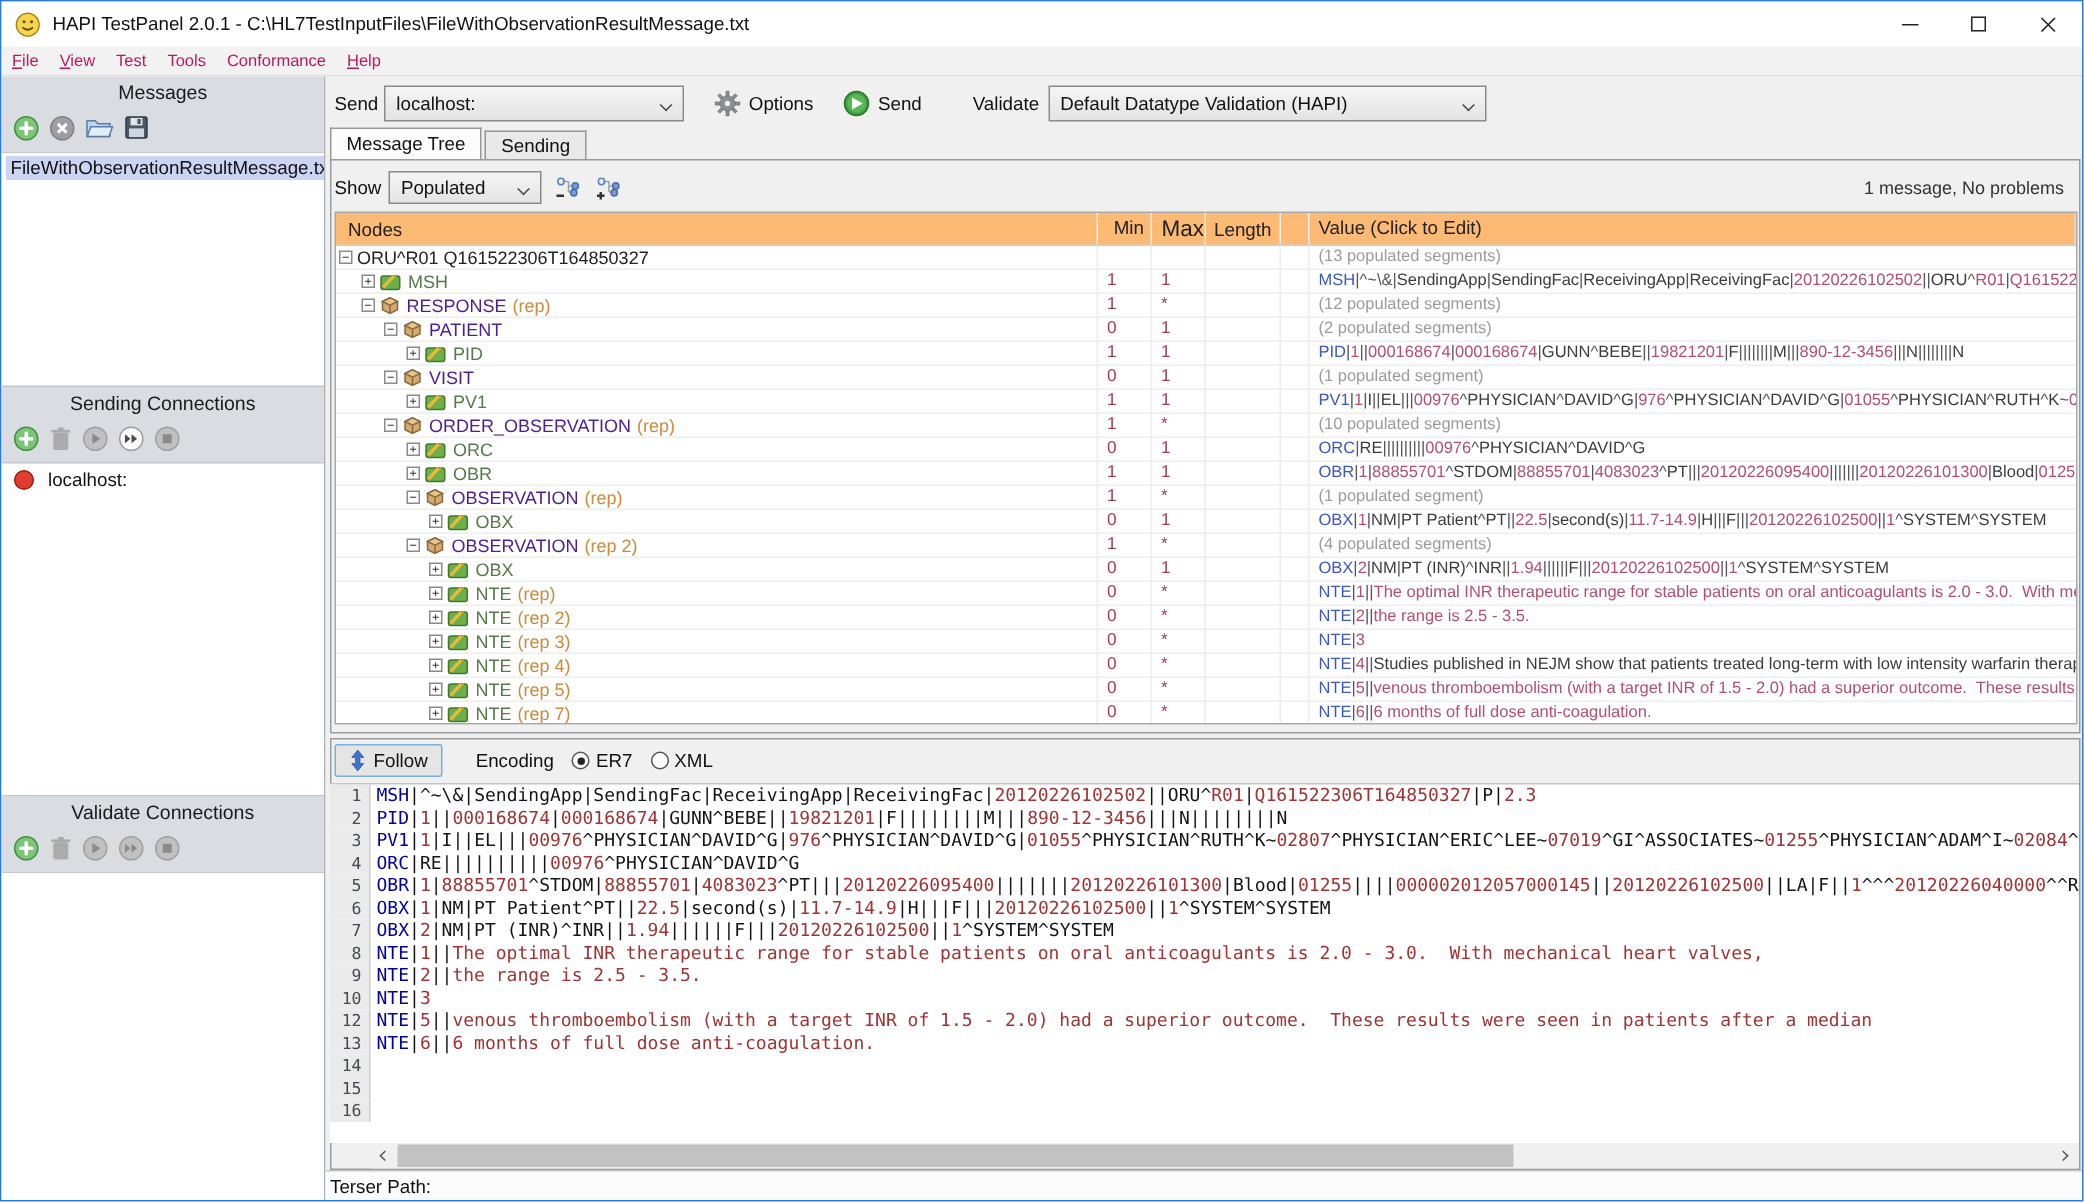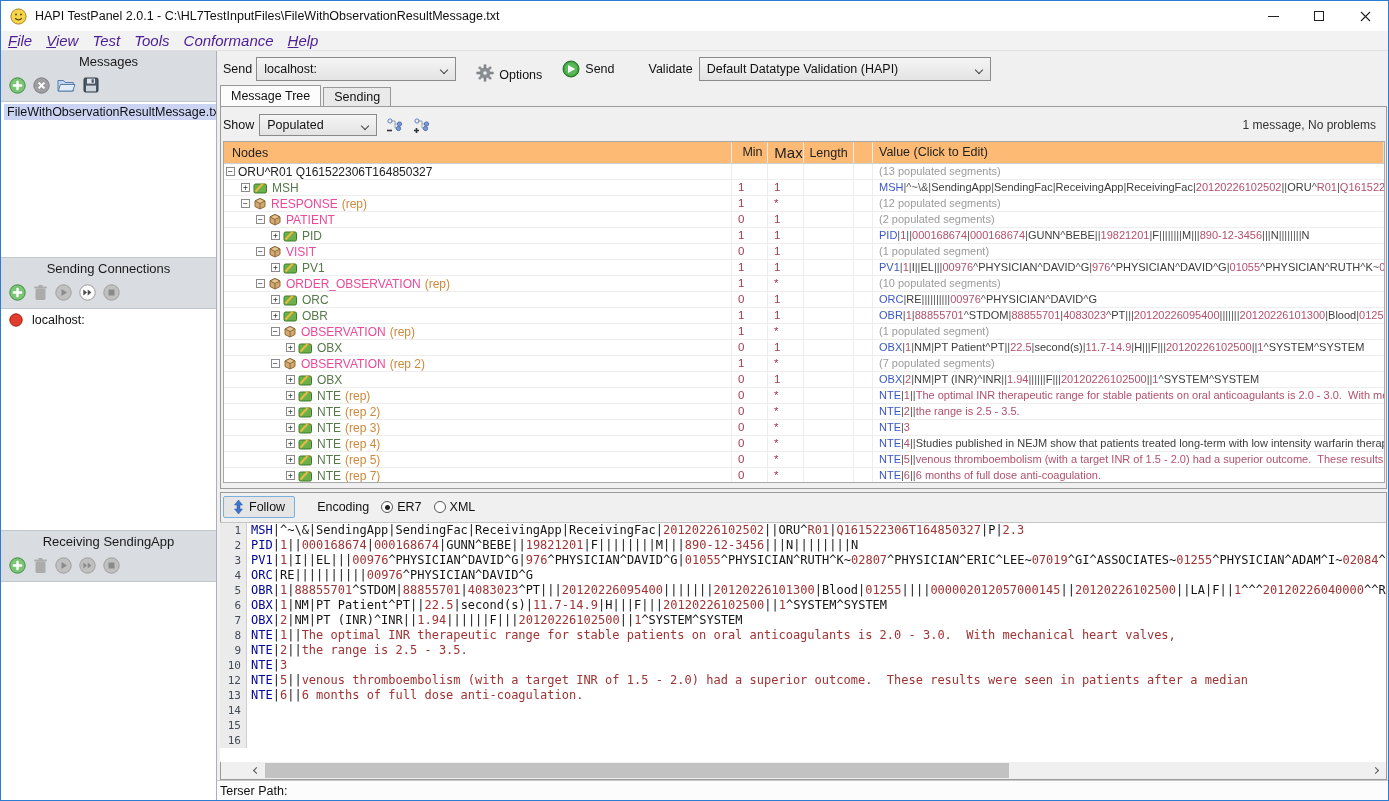--- a/index.html
+++ b/index.html
@@ -15,21 +15,21 @@
   .titlebar { left:0; top:0; width:100%; height:30px; background:#fff; display:flex; align-items:center; }
   .app-icon { margin:0 8px 0 9px; }
   .title-text { font-size:12.5px; color:#111; }
   .win-controls { margin-left:auto; display:flex; height:100%; }
   .winbtn { width:46px; height:100%; display:flex; align-items:center; justify-content:center; }
   .glyph-min { width:11px; height:1px; background:#222; display:block; }
   .glyph-max { width:10px; height:10px; border:1px solid #222; display:block; }
 
   
   .menubar { left:0; top:30px; width:100%; height:20px; background:#f2f2f2; display:flex; align-items:center; border-bottom:1px solid #e0e0e0; }
-  .menu-item { padding:0 7px; font-size:15px; color:#4c1d95;font-style:italic; }
+  .menu-item { padding:0 7px; font-size:11px; color:#be185d; }
   .menu-item u { text-decoration:underline; }
 
   
   .sidebar { left:0; top:50px; width:216px; height:751px; background:#d9dce1; border-right:1px solid #aab0ba; }
   .side-header { text-align:center; font-size:13px; color:#1a1a1a; padding-top:3px; height:18px; }
   .side-toolbar { display:flex; align-items:center; gap:7px; padding:6px 0 6px 8px; height:32px; }
   .side-list { background:#fff; border-top:1px solid #c2c6cd; border-bottom:1px solid #c2c6cd; overflow:hidden; }
   .m-list { height:157px; }
   .s-list { height:223px; }
   .r-list { height:223px; }
@@ -42,32 +42,32 @@
   .main { left:216px; top:50px; width:1173px; height:751px; background:#f0f0f0; }
 
   
   .send-row { left:216px; top:50px; width:1173px; height:35px; display:flex; align-items:center; font-size:12.5px; }
   .tool-label { margin-left:6px; }
   .combo { height:24px; background:linear-gradient(#f5f5f5,#e3e3e3); border:1px solid #8a8a8a; display:flex; align-items:center; padding:0 7px; font-size:12.5px; position:relative; }
   .combo .chev { position:absolute; right:8px; top:9px; width:6px; height:6px; border-right:1.4px solid #444; border-bottom:1.4px solid #444; transform:rotate(45deg); }
   .combo-send { width:200px; margin-left:4px; }
   .combo-validate { width:292px; margin-left:6px; }
   .tbtn { display:flex; align-items:center; gap:5px; padding:0 6px; height:26px; }
-  .gap-l { margin-left:14px;align-items:flex-end; } .gap-s { margin-left:8px; }
+  .gap-l { margin-left:14px; } .gap-s { margin-left:8px; }
   .validate-label { margin-left:28px; }
 
   
   .tab-bar { left:219px; top:84px; height:21px; display:flex; align-items:flex-end; }
   .tab { font-size:12.5px; padding:2px 10px 3px 10px; border:1px solid #989898; border-bottom:none; background:#e9e9e9; margin-right:2px; height:19px; }
   .tab.active { background:#fcfcfc; height:21px; padding-top:3px; }
 
   
   .tab-panel { left:219px; top:105px; width:1167px; height:383px; background:#f0f0f0; border:1px solid #9b9b9b; }
   .show-row { left:222px; top:111px; width:1161px; height:26px; display:flex; align-items:center; font-size:12.5px; }
-  .combo-show { width:118px; height:22px; margin-left:5px; }
+  .combo-show { width:102px; height:22px; margin-left:5px; }
   .combo-show .chev { top:8px; }
   .tree-tool { margin-left:9px; }
   .tree-status { position:absolute; right:8px; font-size:12px; color:#333; }
 
   
   .tree-table { left:222px; top:140px; width:1162px; height:342px; background:#fff; border:1px solid #a8a8a8; overflow:hidden; }
   .thead { display:flex; height:22px; background:#fdba74; border-bottom:1px solid #cfcfcf; font-size:12.5px; color:#222; }
   .hcell { border-right:1px solid #dedede; display:flex; align-items:center; }
   .trow { display:flex; height:16px; border-bottom:1px solid #ededed; }
   .cell { overflow:hidden; white-space:pre; }
@@ -75,21 +75,21 @@
   .c-min { flex:0 0 36px; border-right:1px solid #ededed; padding-left:6px; color:#a23c52; font-size:11.5px; line-height:15px; }
   .c-max { flex:0 0 36px; border-right:1px solid #ededed; padding-left:6px; color:#a23c52; font-size:11.5px; line-height:15px; }
   .c-len { flex:0 0 50px; border-right:1px solid #ededed; }
   .c-sp  { flex:0 0 19px; border-right:1px solid #ededed; }
   .c-val { flex:1 1 auto; padding-left:6px; font-size:11px; line-height:15px; }
   .h-nodes { padding-left:8px; } .h-min,.h-max { justify-content:center; } .h-len { justify-content:center; } .h-val { padding-left:6px; }
   .indent { display:inline-block; height:1px; flex:0 0 auto; }
   .exp { flex:0 0 auto; width:9px; height:9px; border:1px solid #8a8a8a; background:#fff; font:8px/8px "DejaVu Sans Mono",monospace; text-align:center; color:#333; margin-right:3px; }
   .node-icon { flex:0 0 auto; margin-right:4px; }
   .node-label { font-size:12px; line-height:16px; }
-  .node-label.seg { color:#567a49; } .node-label.grp { color:#ec4899; } .node-label.root { color:#222; }
+  .node-label.seg { color:#567a49; } .node-label.grp { color:#4c1d95; } .node-label.root { color:#222; }
   .node-rep { color:#cd8a3c; font-size:12px; margin-left:4px; }
   .tv-seg{color:#3a57c5;} .tv-num{color:#b2506e;} .tv-txt{color:#3c3c3c;} .tv-delim{color:#555;}
   .info { color:#9b9b9b; }
 
   
   .lower-panel { left:219px; top:491px; width:1167px; height:288px; background:#f0f0f0; border:1px solid #9b9b9b; }
   .follow-bar { left:222px; top:494px; width:1160px; height:24px; display:flex; align-items:center; font-size:12.5px; }
   .follow-btn { display:flex; align-items:center; gap:5px; height:22px; padding:0 9px; background:#e5e5e5; border:1px solid #7ab0e0; border-radius:2px; }
   .enc-label { margin-left:22px; }
   .radio-group { display:flex; align-items:center; gap:4px; margin-left:12px; }
@@ -216,21 +216,21 @@
   </div>
   <div class="side-list s-list">
     <div class="list-item conn-item">
       <svg width="14" height="14" viewBox="0 0 14 14">
           <circle cx="7" cy="7" r="6.2" fill="#e23c2e" stroke="#9e2014"></circle>
         </svg>
       <span class="lbl">localhost:</span>
     </div>
   </div>
 
-  <div class="side-header">Receiving SendingApp</div>
+  <div class="side-header">Validate Connections</div>
   <div class="side-toolbar">
     <svg width="17" height="17" viewBox="0 0 17 17">
         <circle cx="8.5" cy="8.5" r="7.7" fill="#7cc576" stroke="#3e8f3e"></circle>
         <rect x="7.3" y="3.7" width="2.4" height="9.6" rx="1" fill="#fff"></rect>
         <rect x="3.7" y="7.3" width="9.6" height="2.4" rx="1" fill="#fff"></rect>
       </svg>
     <svg width="15" height="17" viewBox="0 0 15 17">
         <rect x="2.5" y="4.5" width="10" height="11.5" rx="1.5" fill="#ababab"></rect>
         <rect x="1.2" y="2.6" width="12.6" height="1.8" fill="#ababab"></rect>
         <rect x="5.5" y="1" width="4" height="2" fill="#ababab"></rect>
@@ -478,21 +478,21 @@
       <div class="trow">
     <div class="cell c-nodes"><span class="indent" style="width: 45px;"></span><span class="exp">−</span><span class="node-icon"><svg width="14" height="13" viewBox="0 0 14 13">
     <path d="M2 4 L7 1.5 L12 4 L12 9.5 L7 12 L2 9.5 Z" fill="#d3a96f" stroke="#8a6a3c"></path>
     <path d="M2 4 L7 1.5 L12 4 L7 6.5 Z" fill="#e8c58e" stroke="#8a6a3c"></path>
     <path d="M7 6.5 V12" stroke="#8a6a3c"></path>
   </svg></span><span class="node-label grp">OBSERVATION</span><span class="node-rep">(rep 2)</span></div>
     <div class="cell c-min">1</div>
     <div class="cell c-max">*</div>
     <div class="cell c-len"></div>
     <div class="cell c-sp"></div>
-    <div class="cell c-val"><span class="info">(7 populated segments)</span></div>
+    <div class="cell c-val"><span class="info">(4 populated segments)</span></div>
   </div>
       <div class="trow">
     <div class="cell c-nodes"><span class="indent" style="width: 60px;"></span><span class="exp">+</span><span class="node-icon"><svg width="15" height="13" viewBox="0 0 15 13">
     <rect x="1" y="3" width="12.5" height="9" rx="1.5" fill="#6cb04c" stroke="#3f7a28"></rect>
     <path d="M2.5 10.5 L9.5 3" stroke="#e8b93c" stroke-width="2.2" fill="none"></path>
     <path d="M9.5 3 l2.2 -0.9 l-1 2.2 Z" fill="#d89a30"></path>
   </svg></span><span class="node-label seg">OBX</span></div>
     <div class="cell c-min">0</div>
     <div class="cell c-max">1</div>
     <div class="cell c-len"></div>

